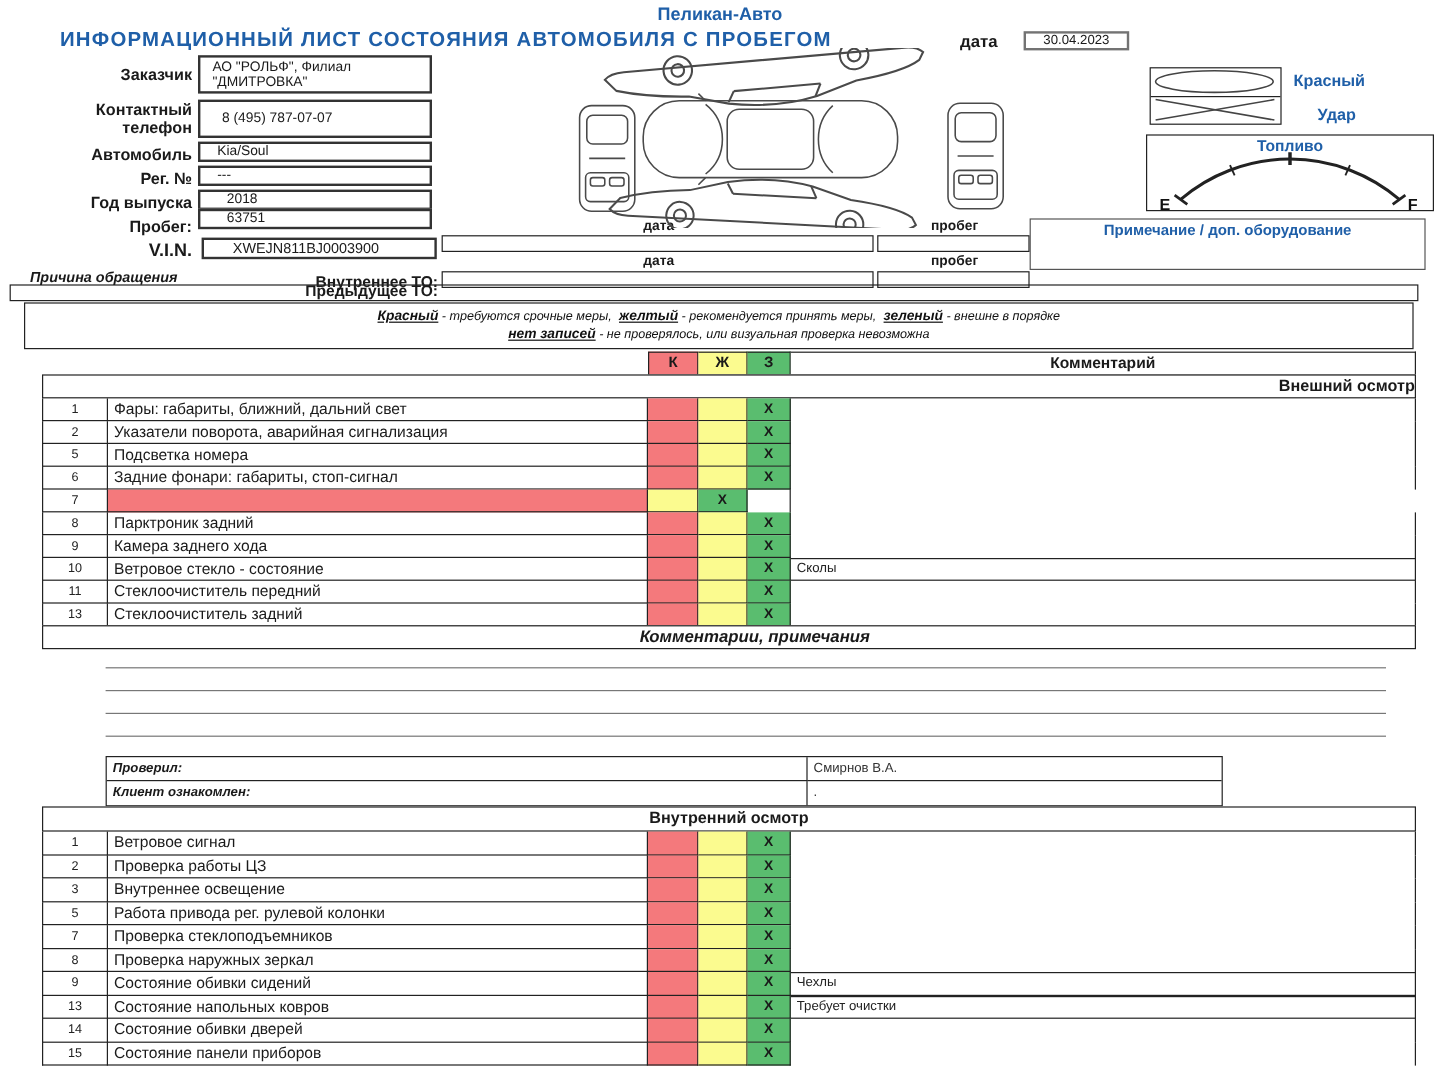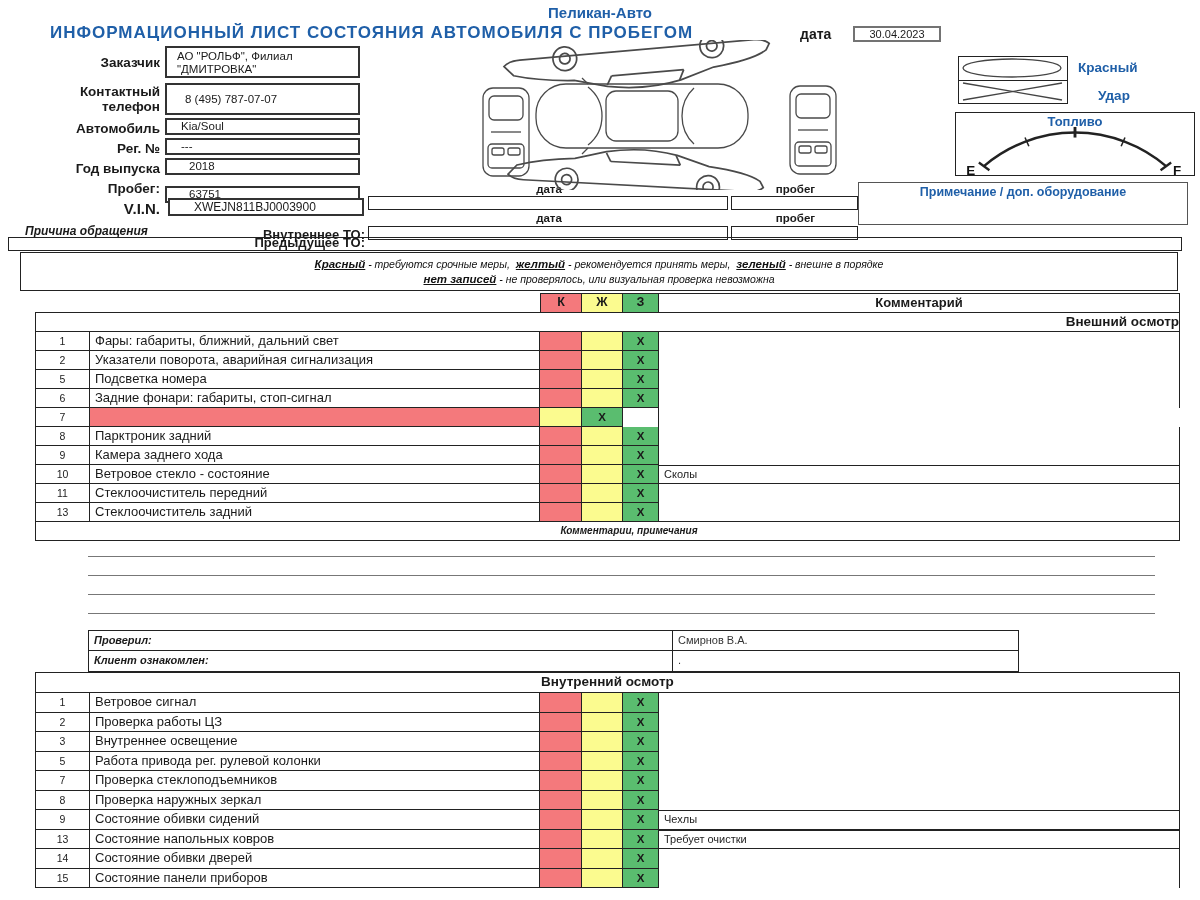--- a/index.html
+++ b/index.html
@@ -23,21 +23,21 @@
   .fl3 { left:0; width:160px; top:141px; }
   .fl4 { left:0; width:160px; top:161px; }
   .fl5 { left:0; width:160px; top:181px; }
   .fl6 { left:0; width:160px; top:200px; font-size:15px; }
   .fbox { left:165px; width:195px; border:2px solid #333; font-size:11.5px; background:#fff; }
   .fb0 { top:46px; height:32px; padding:2px 40px 0 10px; line-height:13px; }
   .fb1 { top:83px; height:32px; line-height:28px; padding-left:18px; }
   .fb2 { top:118px; height:17px; line-height:13px; padding-left:14px; }
   .fb3 { top:138px; height:17px; line-height:13px; padding-left:14px; }
   .fb4 { top:158px; height:17px; line-height:13px; padding-left:22px; }
-  .fb5 { top:186px; height:17px; line-height:13px; padding-left:22px; }
+  .fb5 { top:174px; height:17px; line-height:13px; padding-left:22px; }
   .fb6 { top:198px; height:18px; left:168px; width:196px; line-height:14px; padding-left:24px; font-size:12px; }
 
   
   .to-label { text-align:right; font-weight:bold; font-size:13px; }
   .tl-prev { left:150px; width:215px; top:198px;margin-top:37px; }
   .tl-next { left:150px; width:215px; top:227px; }
   .sub-label { text-align:center; font-weight:bold; font-size:11.5px; }
   .sl-d1 { left:368px; width:362px; top:183px; }
   .sl-m1 { left:733px; width:125px; top:183px; }
   .sl-d2 { left:368px; width:362px; top:212px; }
@@ -83,21 +83,21 @@
   .th-cell { border:1.5px solid #222; border-left:none; text-align:center;
              font-weight:bold; font-size:12.5px; line-height:17px; }
   .th-k { border-left:1.5px solid #222; background:var(--red); }
   .th-zh { background:var(--yellow); }
   .th-z { background:var(--green); }
   .th-comment { font-size:13px; background:#fff; }
 
   .section-row { left:35px; width:1145px; border:1.5px solid #222; text-align:center;
                  font-weight:bold; font-size:13.5px; background:#fff; }
   .sec-ext { top:312px; height:20px; line-height:17px;text-align:right; }
-  .sec-comments { top:521px; height:20px; line-height:17px; font-style:italic; font-size:10px;padding-left:43px; }
+  .sec-comments { top:521px; height:20px; line-height:17px; font-style:italic; font-size:14px;padding-left:43px; }
   .sec-int { top:672px; height:21px; line-height:18px; }
 
   .rows { left:35px; width:1145px; }
   .rows-ext { top:332px; }
   .rows-int { top:693px; }
   .trow { display:grid; grid-template-columns:55px 450px 42px 41px 36px 1fr; height:19px; }
   .rows-int .trow { height:19.5px; }
   .cell { border-right:1.5px solid #222; border-bottom:1.5px solid #222; }
   .num { border-left:1.5px solid #222; text-align:center; font-size:10.5px; line-height:18px; color:#222; }
   .item { font-size:13px; padding-left:5px; line-height:18px; white-space:nowrap; overflow:hidden; }

